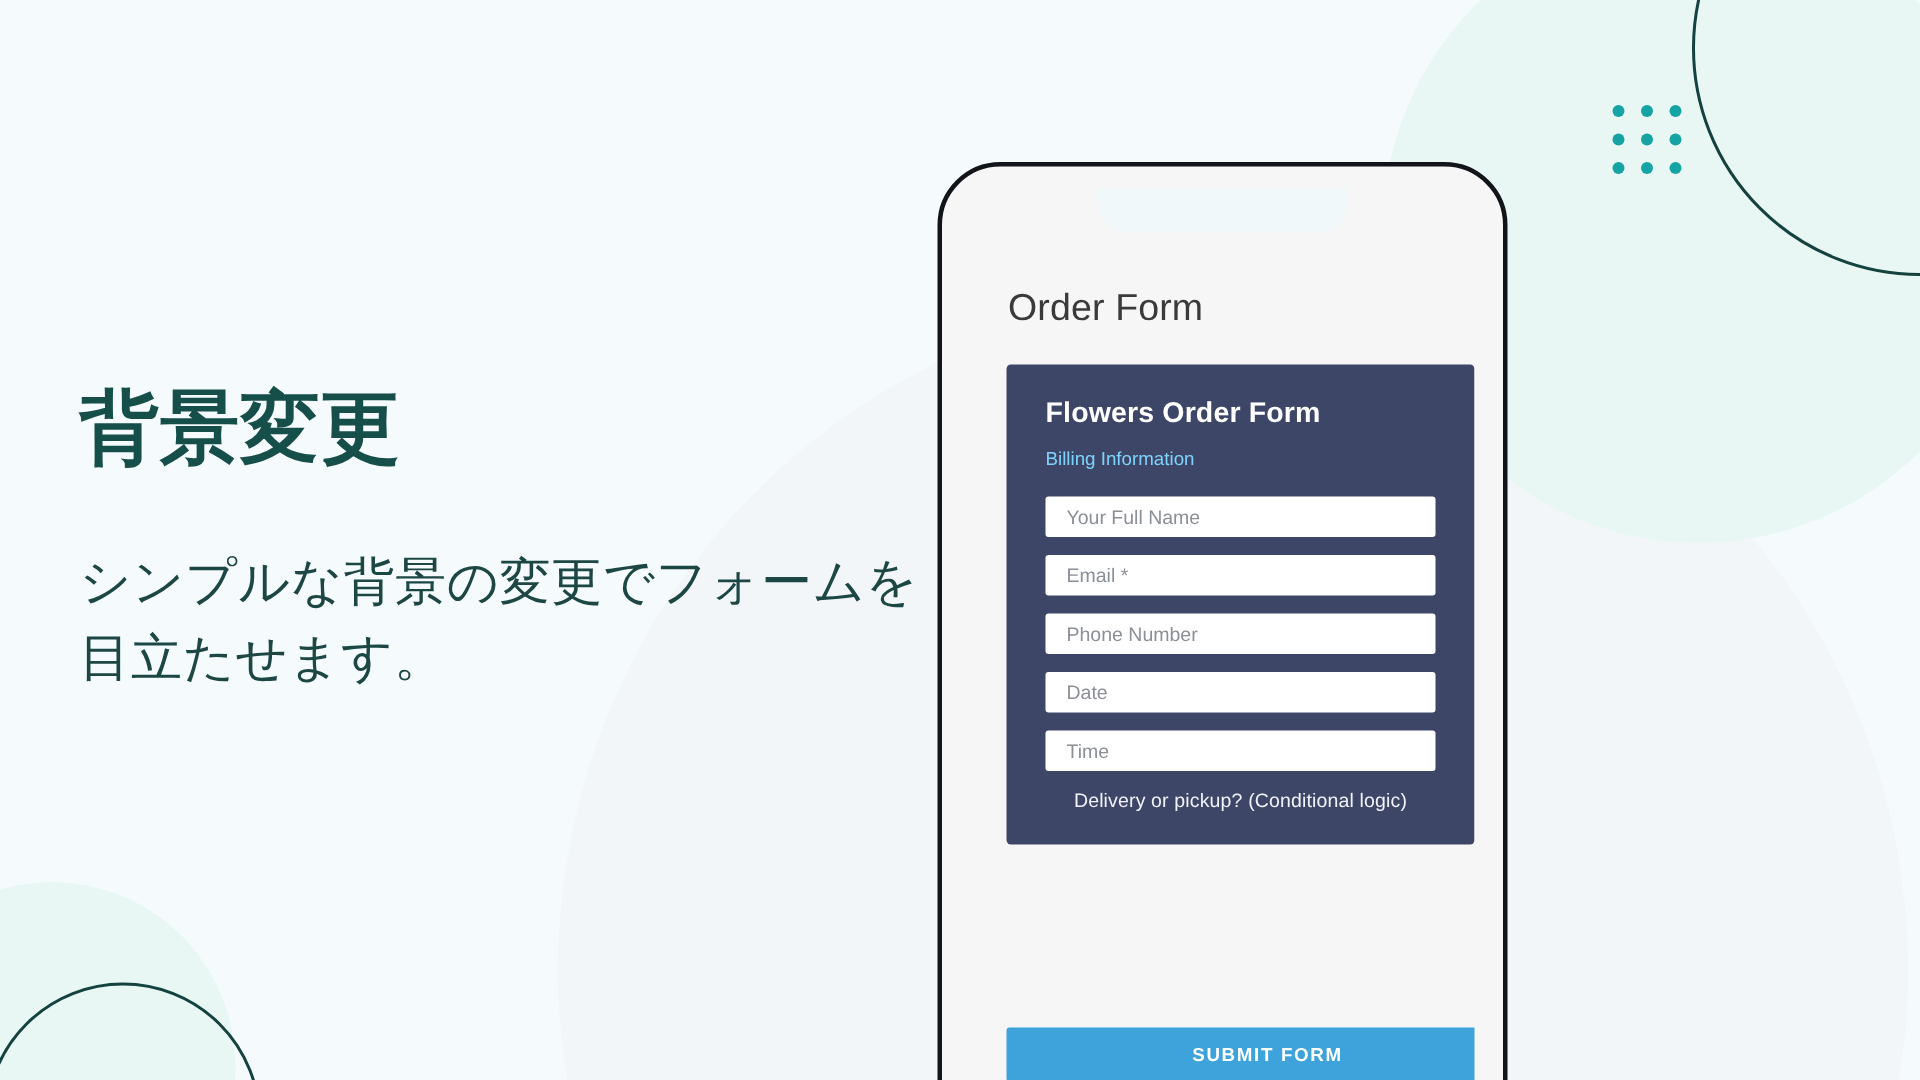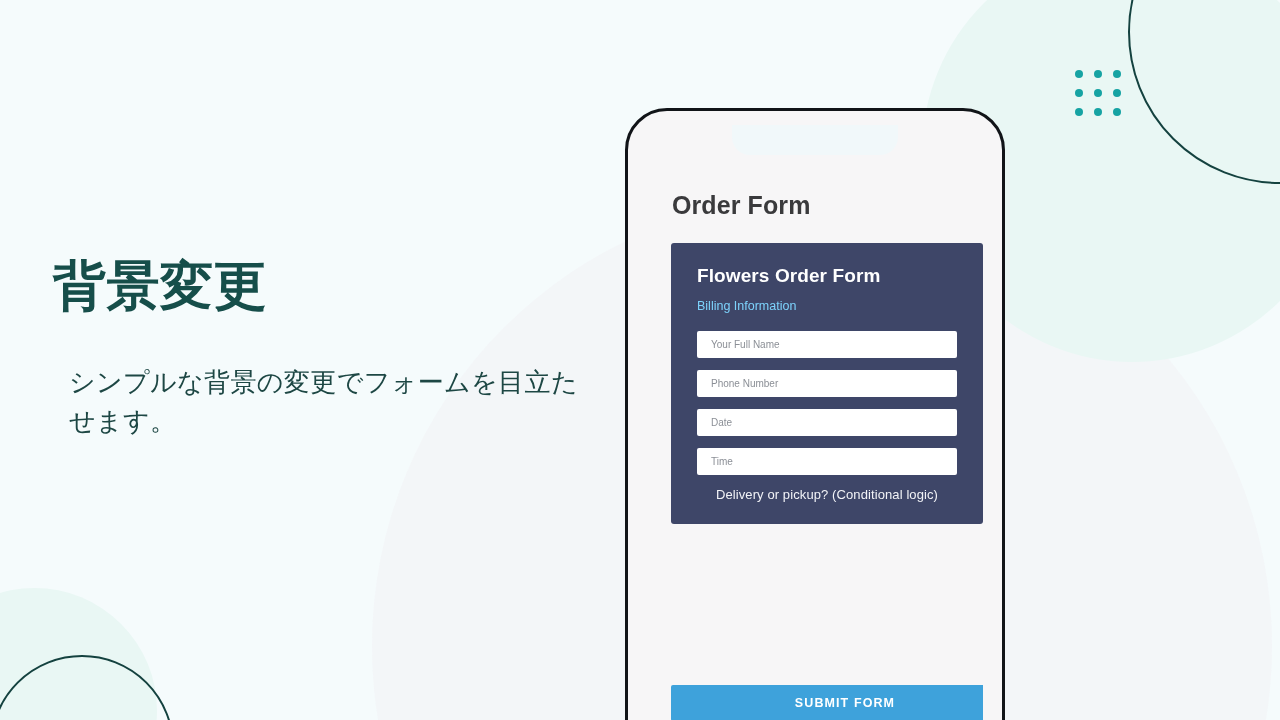--- a/index.html
+++ b/index.html
@@ -96,24 +96,24 @@
   }
   .copy-title {
     font-size: 53px;
     font-weight: bold;
     color: #164e4a;
     letter-spacing: .5px;
     line-height: 1.12;
     margin: 0 0 48px 0;
   }
   .copy-body {
-    font-size: 26px;
+    font-size: 34px;
     line-height: 1.48;
     color: #1d4744;
-    margin: 16px;
+    margin: 0;
     letter-spacing: .4px;
   }
 
   
   .phone {
     position: absolute;
     left: 625px;
     top: 108px;
     width: 380px;
     height: 660px;
@@ -143,21 +143,21 @@
     height: 30px;
     background: #f1f8fa;
     border-radius: 0 0 18px 18px;
   }
 
   .screen-title {
     position: absolute;
     left: 25px;
     top: 66px;
     font-size: 25px;
-    font-weight: bold;
+    font-weight: normal;
     color: #3a3a3c;
     letter-spacing: .1px;
   }
 
   
   .form-card {
     position: absolute;
     left: 24px;
     top: 118px;
     width: 312px;
@@ -182,21 +182,21 @@
   .field {
     display: block;
     width: 100%;
     box-sizing: border-box;
     background: #ffffff;
     border: none;
     border-radius: 2px;
     padding: 8px 14px;
     margin-bottom: 12px;
     font-family: "Liberation Sans", sans-serif;
-    font-size: 10px;
+    font-size: 13px;
     color: #8b8f96;
     height: 27px;
     line-height: 11px;
   }
   .field.textarea {
     height: 93px;
     padding-top: 13px;
     resize: none;
     margin-bottom: 14px;
   }
@@ -258,20 +258,21 @@
     <div class="phone-screen">
       <div class="notch"></div>
 
       <div class="screen-title">Order Form</div>
 
       <div class="form-card">
         <div class="form-title">Flowers Order Form</div>
         <div class="form-sub">Billing Information</div>
 
         <input class="field" type="text" placeholder="Your Full Name" style="">
+        <input class="field" type="text" placeholder="Email *" style="">
         <input class="field" type="text" placeholder="Phone Number" style="">
         <input class="field" type="text" placeholder="Date" style="">
         <input class="field" type="text" placeholder="Time" style="">
 
         <p class="conditional">Delivery or pickup? (Conditional logic)</p>
       </div>
 
       <button class="submit-btn">SUBMIT FORM</button>
     </div>
   </div>

